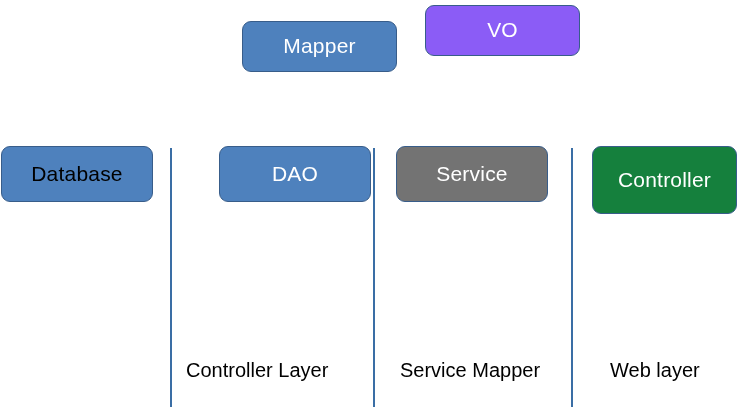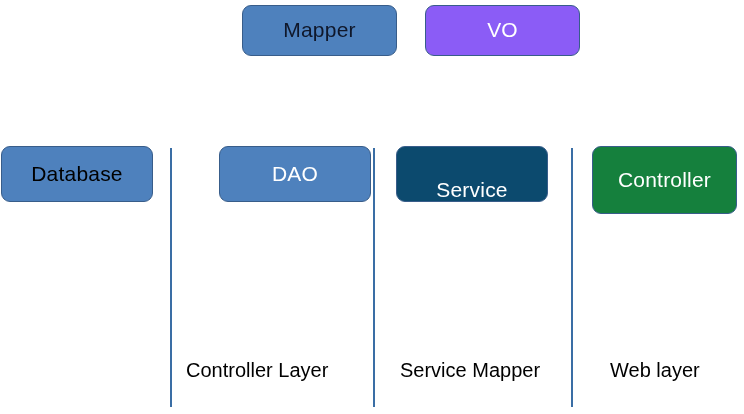--- a/index.html
+++ b/index.html
@@ -56,37 +56,37 @@
     line-height: 25px;
     white-space: pre;
     user-select: none;
   }
 </style>
 </head>
 <body>
 
 <div id="canvas" style="width: 744px; height: 414px; background: rgb(255, 255, 255);">
 
-  <div class="node" id="node-mapper" style="left: 242px; top: 5px; width: 155px; height: 51px; background: rgb(78, 129, 189); border-color: rgb(56, 93, 138); color: #0f172a;">
+  <div class="node" id="node-mapper" style="left: 242px; top: 21px; width: 155px; height: 51px; background: rgb(78, 129, 189); border-color: rgb(56, 93, 138); color: #ffffff;">
     <span class="node-label">Mapper</span>
   </div>
 
   <div class="node" id="node-vo" style="left: 425px; top: 5px; width: 155px; height: 51px; background: #8b5cf6; border-color: rgb(56, 93, 138); color: rgb(255, 255, 255);">
     <span class="node-label">VO</span>
   </div>
 
   <div class="node" id="node-database" style="left: 1px; top: 146px; width: 152px; height: 56px; background: rgb(78, 129, 189); border-color: rgb(56, 93, 138); color: #000000;">
     <span class="node-label">Database</span>
   </div>
 
   <div class="node" id="node-dao" style="left: 199px; top: 146px; width: 152px; height: 56px; background: rgb(78, 129, 189); border-color: rgb(56, 93, 138); color: rgb(255, 255, 255); margin-left: 20px;">
     <span class="node-label">DAO</span>
   </div>
 
-  <div class="node" id="node-service" style="left: 396px; top: 146px; width: 152px; height: 56px; background: #0c4a6e; border-color: rgb(56, 93, 138); color: rgb(255, 255, 255); align-items: flex-end;">
+  <div class="node" id="node-service" style="left: 396px; top: 146px; width: 152px; height: 56px; background: #737373; border-color: rgb(56, 93, 138); color: rgb(255, 255, 255);">
     <span class="node-label">Service</span>
   </div>
 
   <div class="node" id="node-controller" style="left: 592px; top: 146px; width: 145px; height: 68px; background: #15803d; border-color: rgb(56, 93, 138); color: rgb(255, 255, 255);">
     <span class="node-label">Controller</span>
   </div>
 
   <div class="divider" id="divider-1" style="left: 170px; top: 148px; height: 259px; background: rgb(58, 110, 165);"></div>
   <div class="divider" id="divider-2" style="left: 373px; top: 148px; height: 259px; background: rgb(58, 110, 165);"></div>
   <div class="divider" id="divider-3" style="left: 571px; top: 148px; height: 259px; background: rgb(58, 110, 165);"></div>

